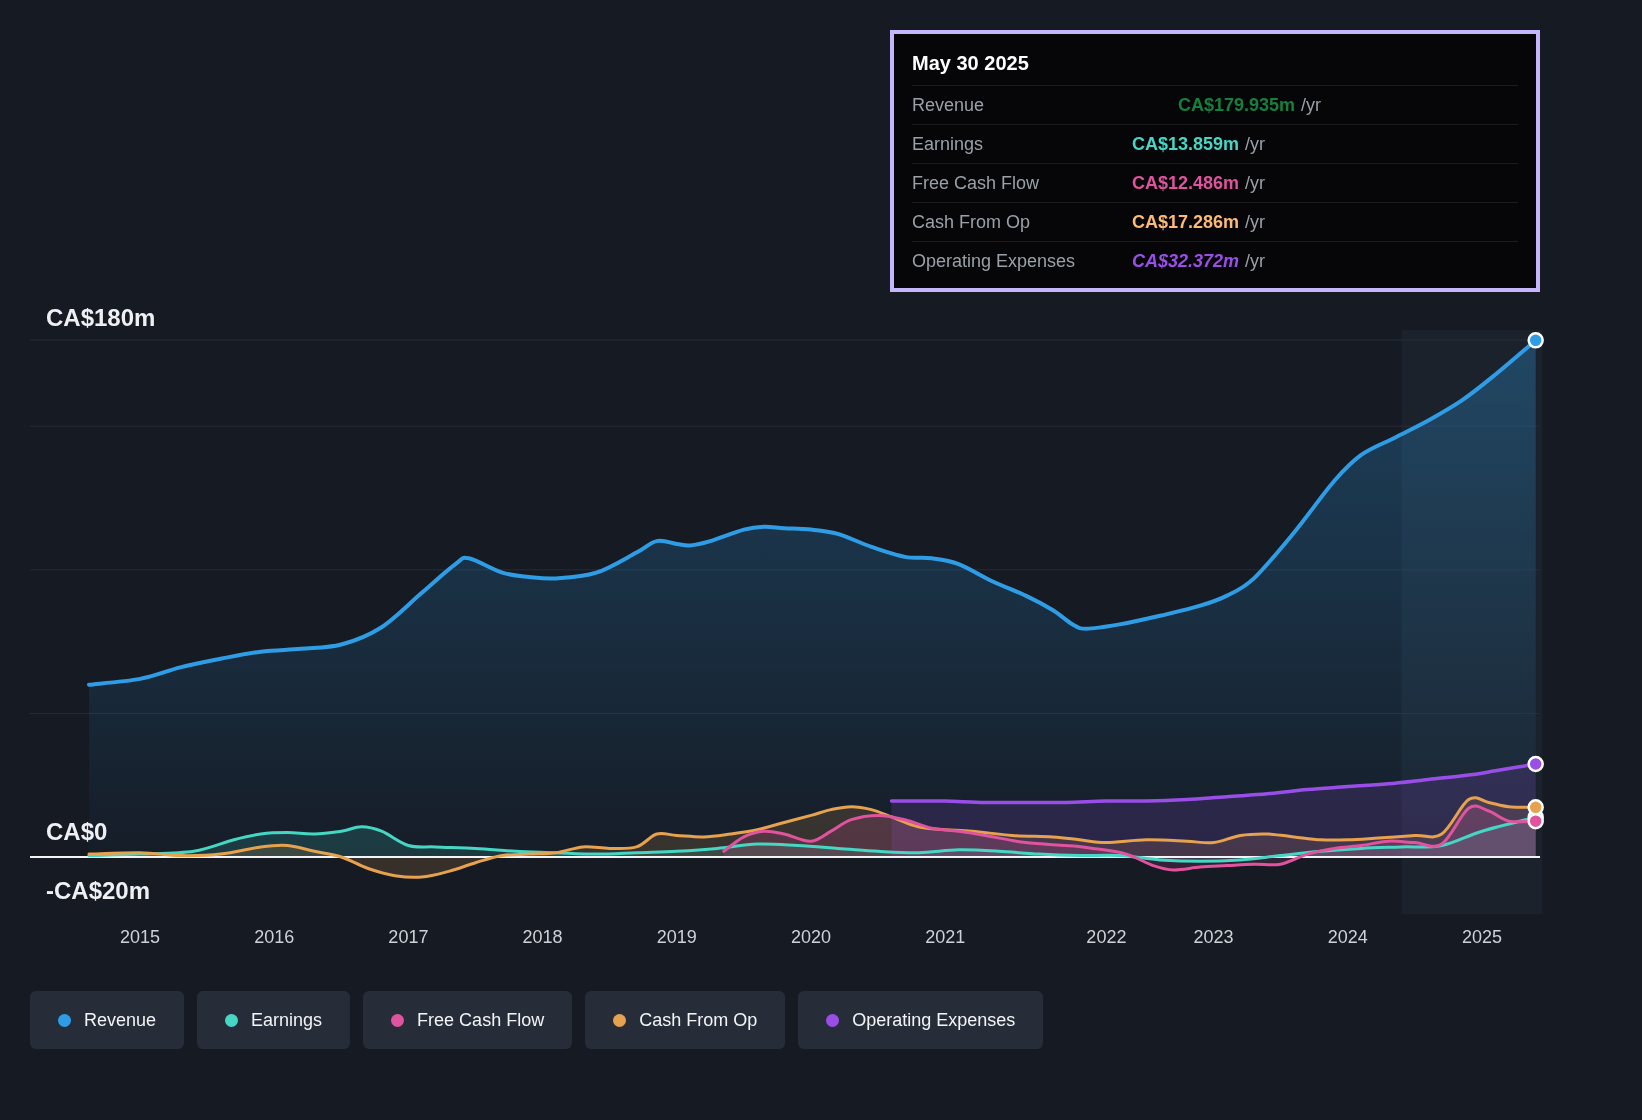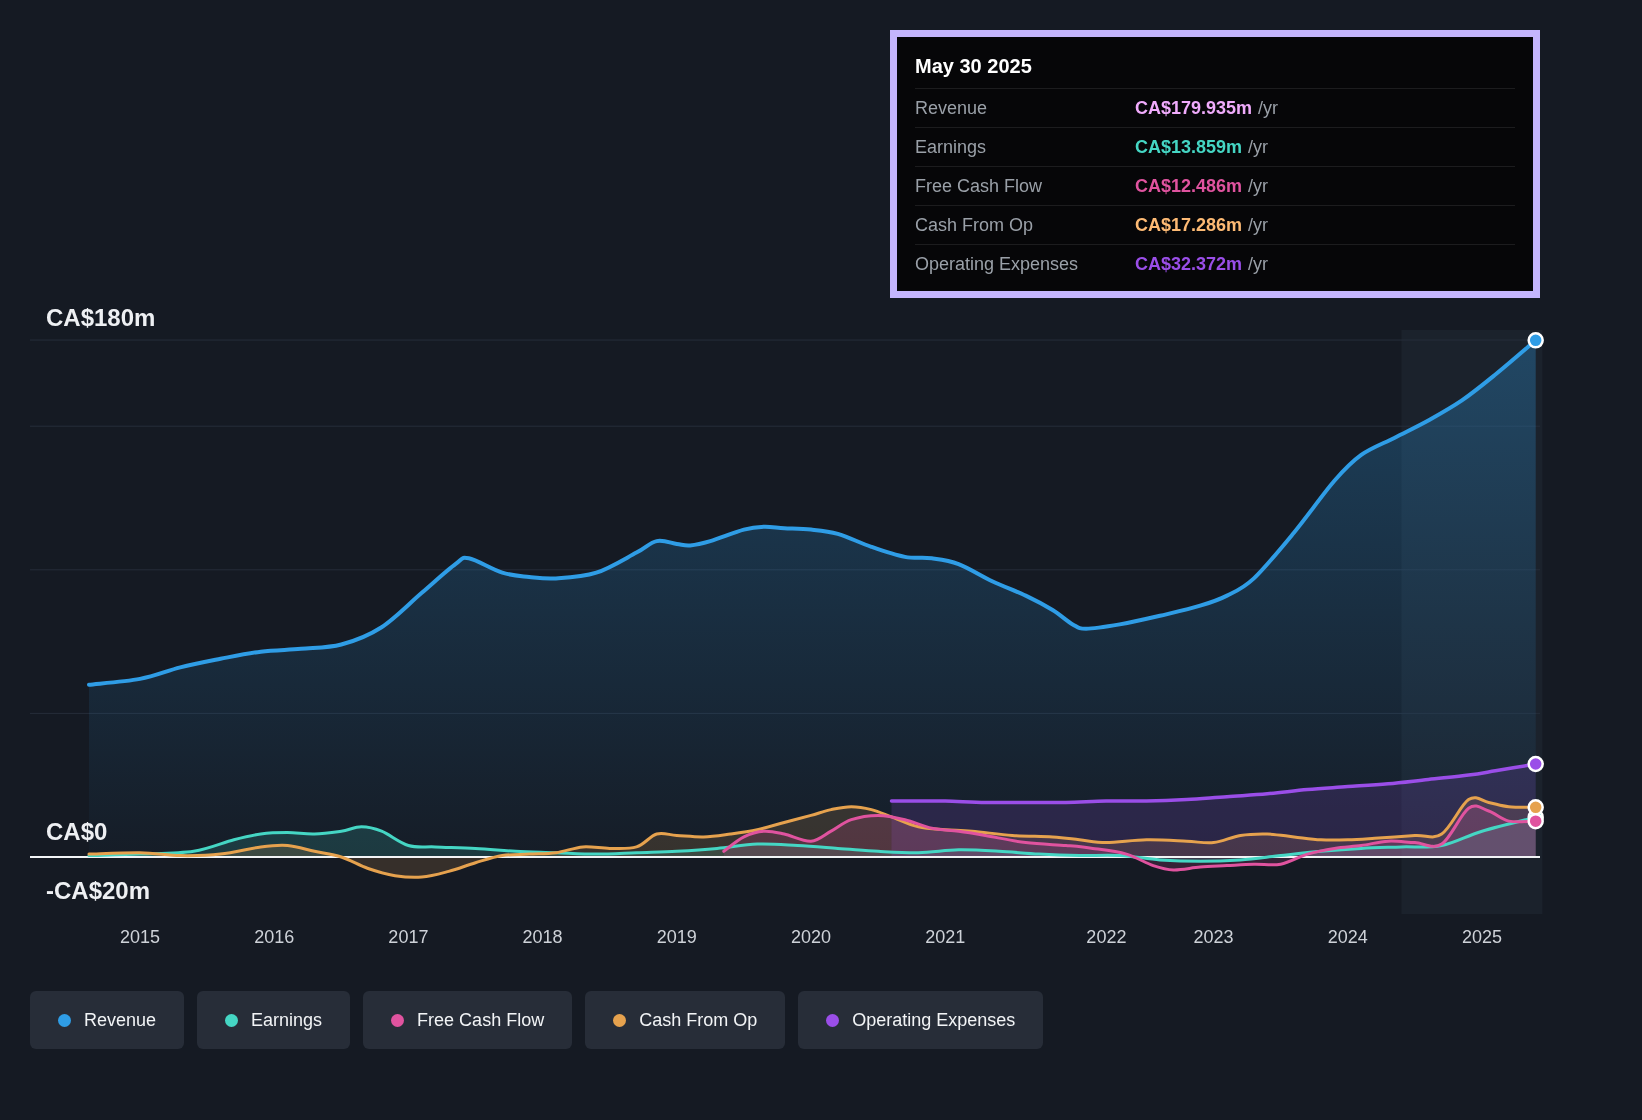--- a/index.html
+++ b/index.html
@@ -9,21 +9,21 @@
     font-family:"Liberation Sans", sans-serif;
   }
   #chart-svg{position:absolute;left:0;top:0}
   .y-label{position:absolute;left:46px;font-size:24px;font-weight:700;color:#eef0f3;transform:translateY(-50%)}
   .x-label{position:absolute;top:927px;transform:translateX(-50%);font-size:18px;color:#ced2d8}
   .legend{position:absolute;left:30px;top:991px;display:flex;gap:13px}
   .pill{display:flex;align-items:center;gap:13px;background:#272d38;border-radius:6px;
         padding:0 28px;height:58px;font-size:18px;color:#f2f4f6;cursor:pointer;white-space:nowrap}
   .dot{width:13px;height:13px;border-radius:50%;flex:0 0 13px}
   .tooltip{position:absolute;left:890px;top:30px;width:650px;box-sizing:border-box;
-           background:#060608;border:7px solid #c4b5fd;padding:10px 18px 8px;z-index:5}
+           background:#060608;border:4px solid #c4b5fd;padding:10px 18px 8px;z-index:5}
   .tt-title{font-size:20px;font-weight:700;color:#fff;padding:8px 0 10px}
   .tt-row{display:flex;align-items:center;border-top:1px solid rgba(255,255,255,0.09);
           padding:6px 0;font-size:18px;min-height:26px}
   .tt-label{flex:0 0 220px;color:#9aa0a8}
   .tt-value{font-weight:700}
   .tt-margin-val{font-weight:700;color:#fff}
   .tt-unit{color:#9aa0a8;margin-left:6px;font-weight:400}
 </style>
 </head>
 <body>
@@ -75,21 +75,21 @@
     <div class="x-label" style="left: 1347.8px;">2024</div>
     <div class="x-label" style="left: 1482px;">2025</div>
   </div>
 
 <div class="tooltip">
   <div class="tt-title">May 30 2025</div>
 
   <div class="tt-row">
     <span class="tt-label">Revenue</span>
     <span>
-      <span class="tt-value" style="color: #f0abfc;">CA$179.935m</span><span class="tt-unit">/yr</span>
+      <span class="tt-value" style="color: #15803d; margin-left: 46px;">CA$179.935m</span><span class="tt-unit">/yr</span>
     </span>
   </div>
 
   <div class="tt-row">
     <span class="tt-label">Earnings</span>
     <span>
       <span class="tt-value" style="color: rgb(69, 214, 196);">CA$13.859m</span><span class="tt-unit">/yr</span>
     </span>
   </div>
 
@@ -104,21 +104,21 @@
   <div class="tt-row">
     <span class="tt-label">Cash From Op</span>
     <span>
       <span class="tt-value" style="color: #fdba74;">CA$17.286m</span><span class="tt-unit">/yr</span>
     </span>
   </div>
 
   <div class="tt-row">
     <span class="tt-label">Operating Expenses</span>
     <span>
-      <span class="tt-value" style="color: rgb(154, 78, 232);">CA$32.372m</span><span class="tt-unit">/yr</span>
+      <span class="tt-value" style="color: rgb(154, 78, 232); font-style: italic;">CA$32.372m</span><span class="tt-unit">/yr</span>
     </span>
   </div>
 </div>
 
 <div class="legend" id="legend">
     <div class="pill">
       <span class="dot" style="background: rgb(47, 157, 230);"></span>
       <span>Revenue</span>
     </div>
     <div class="pill">

